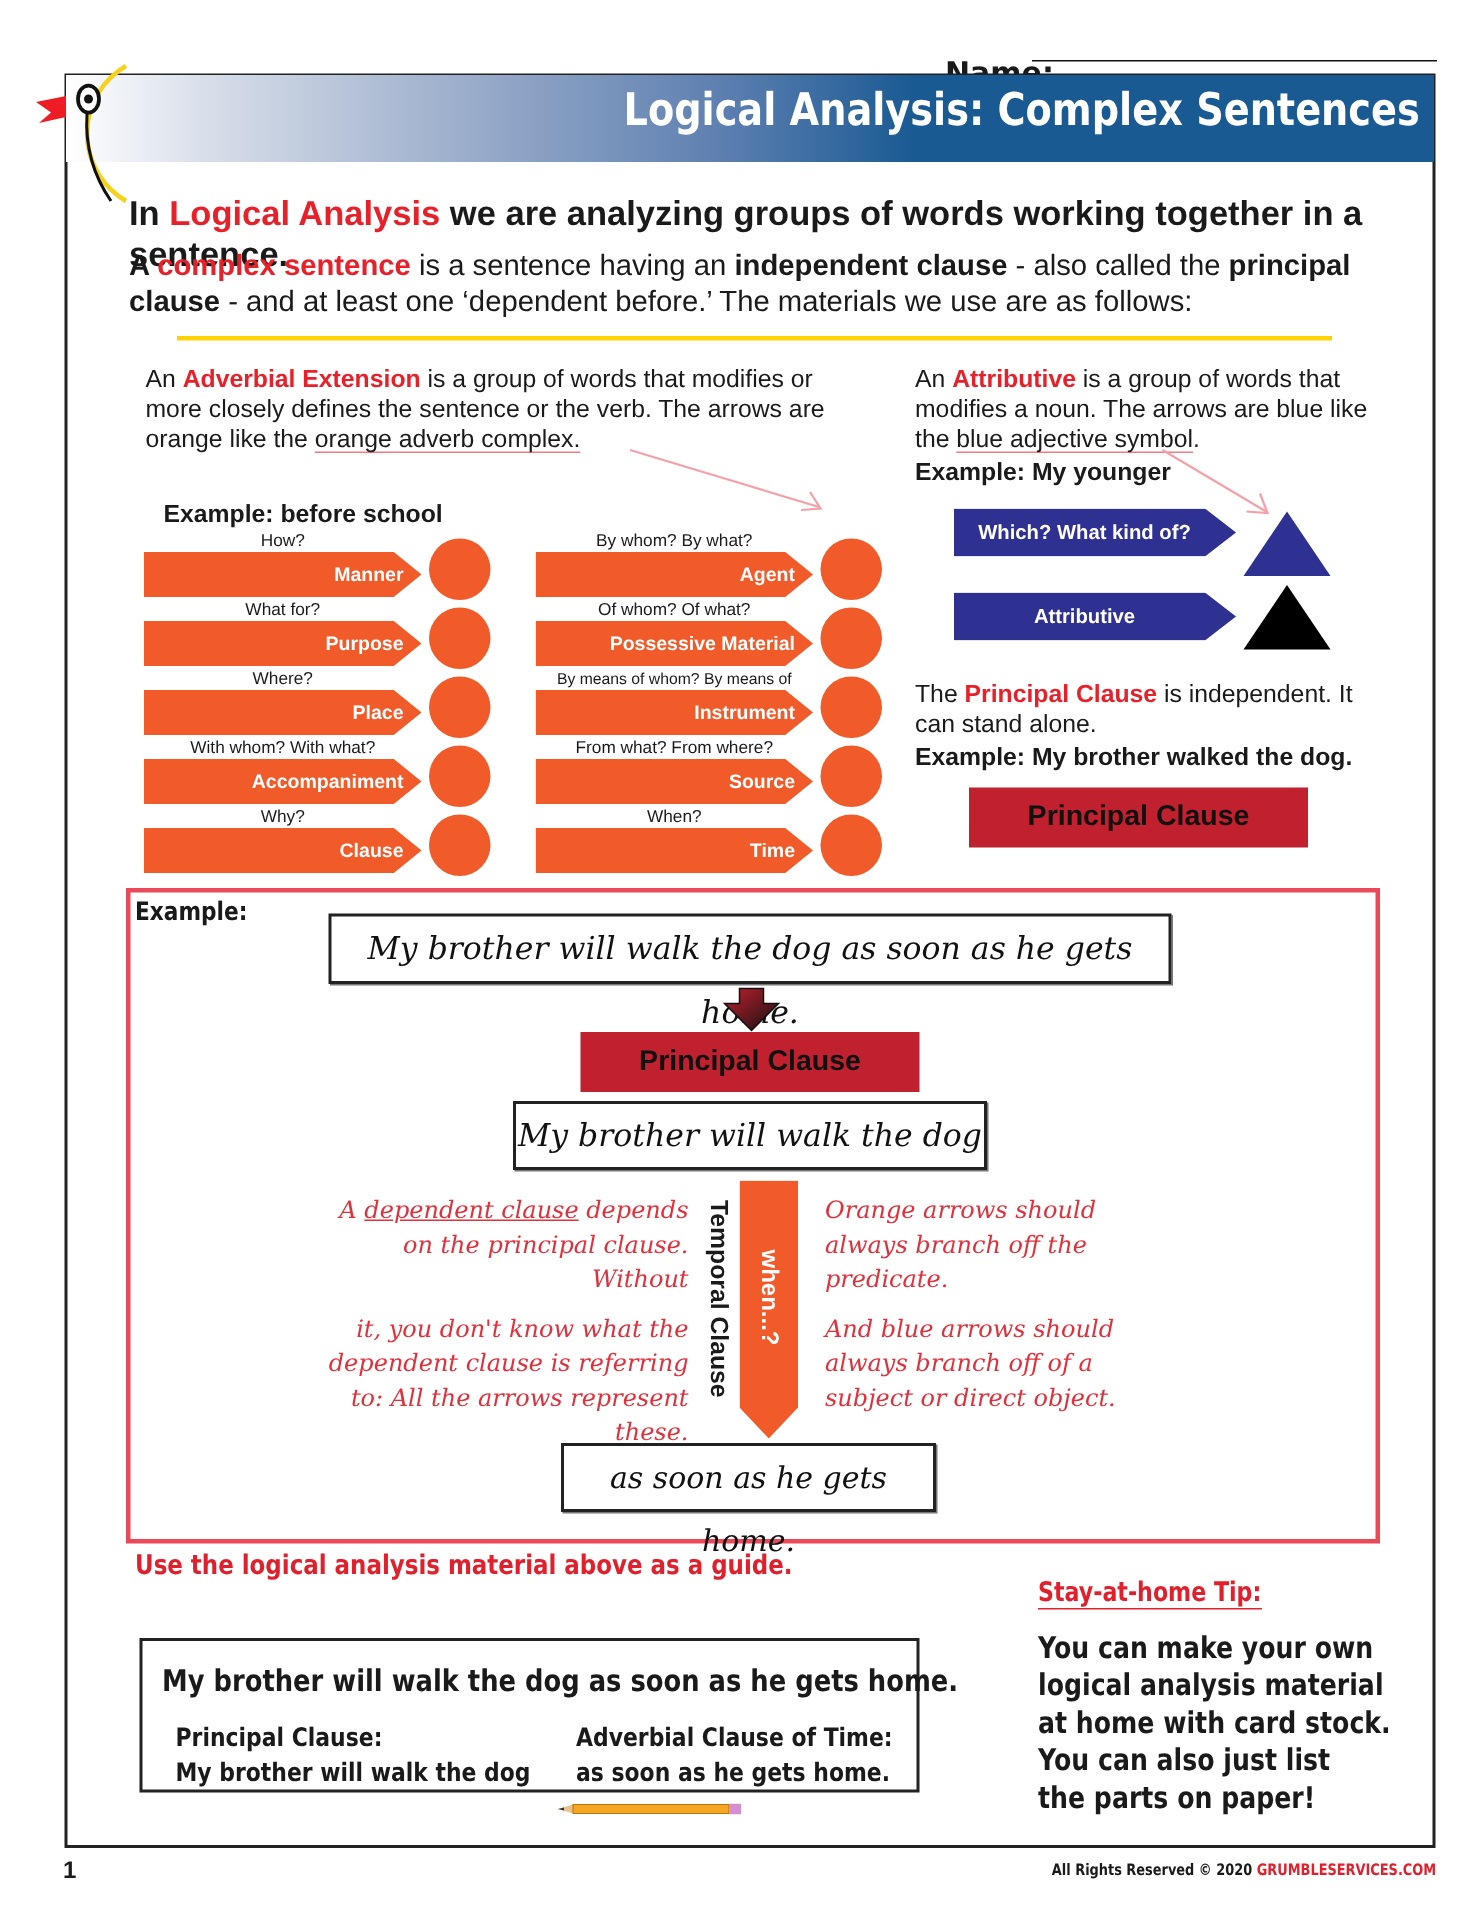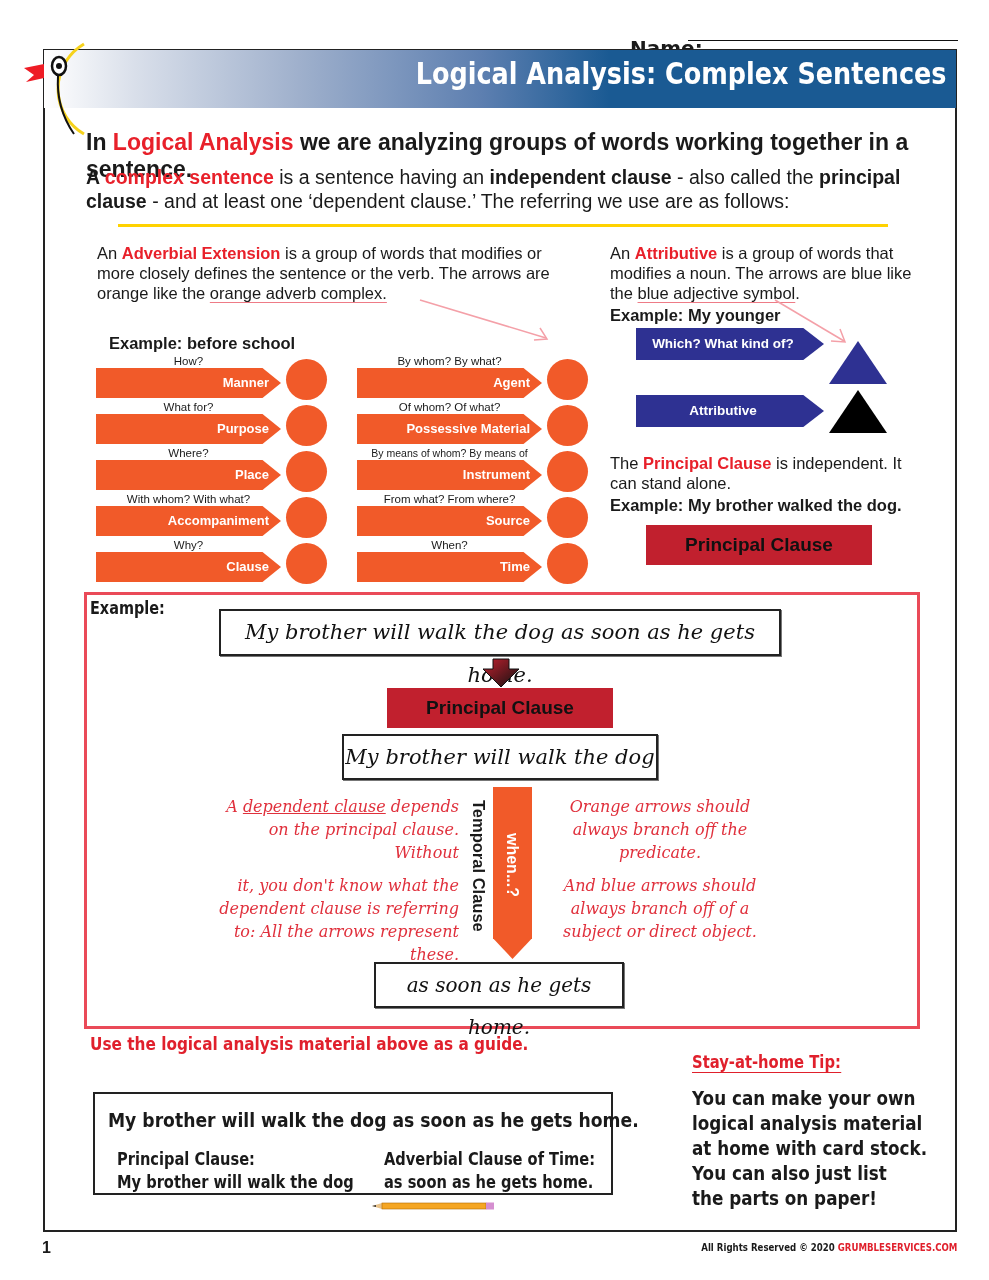--- a/index.html
+++ b/index.html
@@ -56,21 +56,21 @@
   .script { font-family: "DejaVu Serif", serif; font-style: italic; }
   .sentence-box { position: absolute; border: 2px solid #222; background: #fff; text-align: center; color: #111; box-shadow: 1px 1px 0 #777; }
   .sbox1 { left: 219px; top: 609px; width: 562px; height: 47px; font-size: 21px; line-height: 43px; }
   .down-arrow { position: absolute; left: 481px; top: 658px; width: 40px; height: 30px; }
   .pc-box2 { position: absolute; left: 387px; top: 688px; width: 226px; height: 40px; background: #c1202e; color: #111;
     font-size: 19px; text-align: center; line-height: 40px; font-weight: bold; }
   .sbox2 { left: 342px; top: 734px; width: 316px; height: 46px; font-size: 21px; line-height: 42px; }
 
   .hand { font-family: "DejaVu Serif", serif; font-style: italic; color: #e0303c; font-size: 16px; line-height: 23px; }
   .note-left { position: absolute; left: 207px; top: 795px; width: 252px; text-align: right; }
-  .note-right { position: absolute; left: 550px; top: 795px; width: 220px; text-align: center; }
+  .note-right { position: absolute; left: 550px; top: 795px; width: 220px; }
   .note-gap { height: 10px; }
 
   .temporal-label { position: absolute; left: 467px; top: 788px; width: 24px; height: 156px; writing-mode: vertical-rl;
     font-weight: bold; font-size: 16.5px; text-align: center; line-height: 24px; }
   .temporal-arrow { position: absolute; left: 493px; top: 787px; width: 39px; height: 172px; background: #f15a29;
     clip-path: polygon(0 0, 100% 0, 100% 88%, 50% 100%, 0 88%); }
   .temporal-text { position: absolute; left: 493px; top: 800px; width: 39px; height: 130px; writing-mode: vertical-rl;
     color: #fff; font-weight: bold; font-size: 16px; text-align: center; line-height: 39px; }
   .sbox3 { left: 374px; top: 962px; width: 250px; height: 46px; font-size: 20px; line-height: 42px; }
 
@@ -110,21 +110,21 @@
   <polygon points="2,30 22,26 22,40 4,44 12,37" fill="#ee1c25"></polygon>
   <ellipse cx="37" cy="28" rx="7" ry="9" fill="#fff" stroke="#111" stroke-width="2.5"></ellipse>
   <circle cx="37" cy="28" r="3" fill="#111"></circle>
   <path d="M36 38 Q34 70 52 96" fill="none" stroke="#111" stroke-width="2"></path>
 </svg>
 
 <div class="intro1">
   <span>In </span><span class="red">Logical Analysis</span><span> we are analyzing groups of words working together in a sentence.</span>
 </div>
 <div class="intro2">
-  <span class="b">A </span><span class="red b">complex sentence</span><span> is a sentence having an </span><span class="b">independent clause</span><span> - also called the </span><span class="b">principal clause</span><span> - and at least one ‘dependent clause.’ The referring we use are as follows:</span>
+  <span class="b">A </span><span class="red b">complex sentence</span><span> is a sentence having an </span><span class="b">independent clause</span><span> - also called the </span><span class="b">principal clause</span><span> - and at least one ‘dependent before.’ The materials we use are as follows:</span>
 </div>
 <div class="yellow-rule"></div>
 
 <div class="adv-desc">
   <span>An </span><span class="red b">Adverbial Extension</span><span> is a group of words that modifies or more closely defines the sentence or the verb. The arrows are orange like the </span><span class="underline-red">orange adverb complex.</span>
 </div>
 <div class="adv-example">Example: before school</div>
 
 <svg style="position:absolute;left:410px;top:298px;width:150px;height:50px;" viewBox="0 0 150 50">
   <line x1="10" y1="2" x2="136" y2="40" stroke="#f4a0a8" stroke-width="1.5"></line>
@@ -190,21 +190,21 @@
 <div class="attr-desc">
   <span>An </span><span class="red b">Attributive</span><span> is a group of words that modifies a noun. The arrows are blue like the </span><span class="underline-red">blue adjective symbol</span><span>.</span>
 </div>
 <div class="attr-example">Example: My younger</div>
 
 <svg style="position:absolute;left:770px;top:298px;width:80px;height:50px;" viewBox="0 0 80 50">
   <line x1="5" y1="2" x2="74" y2="43" stroke="#f4a0a8" stroke-width="1.5"></line>
   <polyline points="61,43 75,44 70,31" fill="none" stroke="#f4a0a8" stroke-width="1.5"></polyline>
 </svg>
 
-<div class="blue-arrow" style="top:328px;">Which? What kind of?</div>
+<div class="blue-arrow" style="top:339px;">Which? What kind of?</div>
 <div class="blue-arrow" style="top:395px;">Attributive</div>
 <div class="tri tri-blue"></div>
 <div class="tri tri-black"></div>
 
 <div class="pc-desc">
   <span>The </span><span class="red b">Principal Clause</span><span> is independent. It can stand alone.</span>
 </div>
 <div class="pc-example">Example: My brother walked the dog.</div>
 <div class="pc-box">Principal Clause</div>
 

